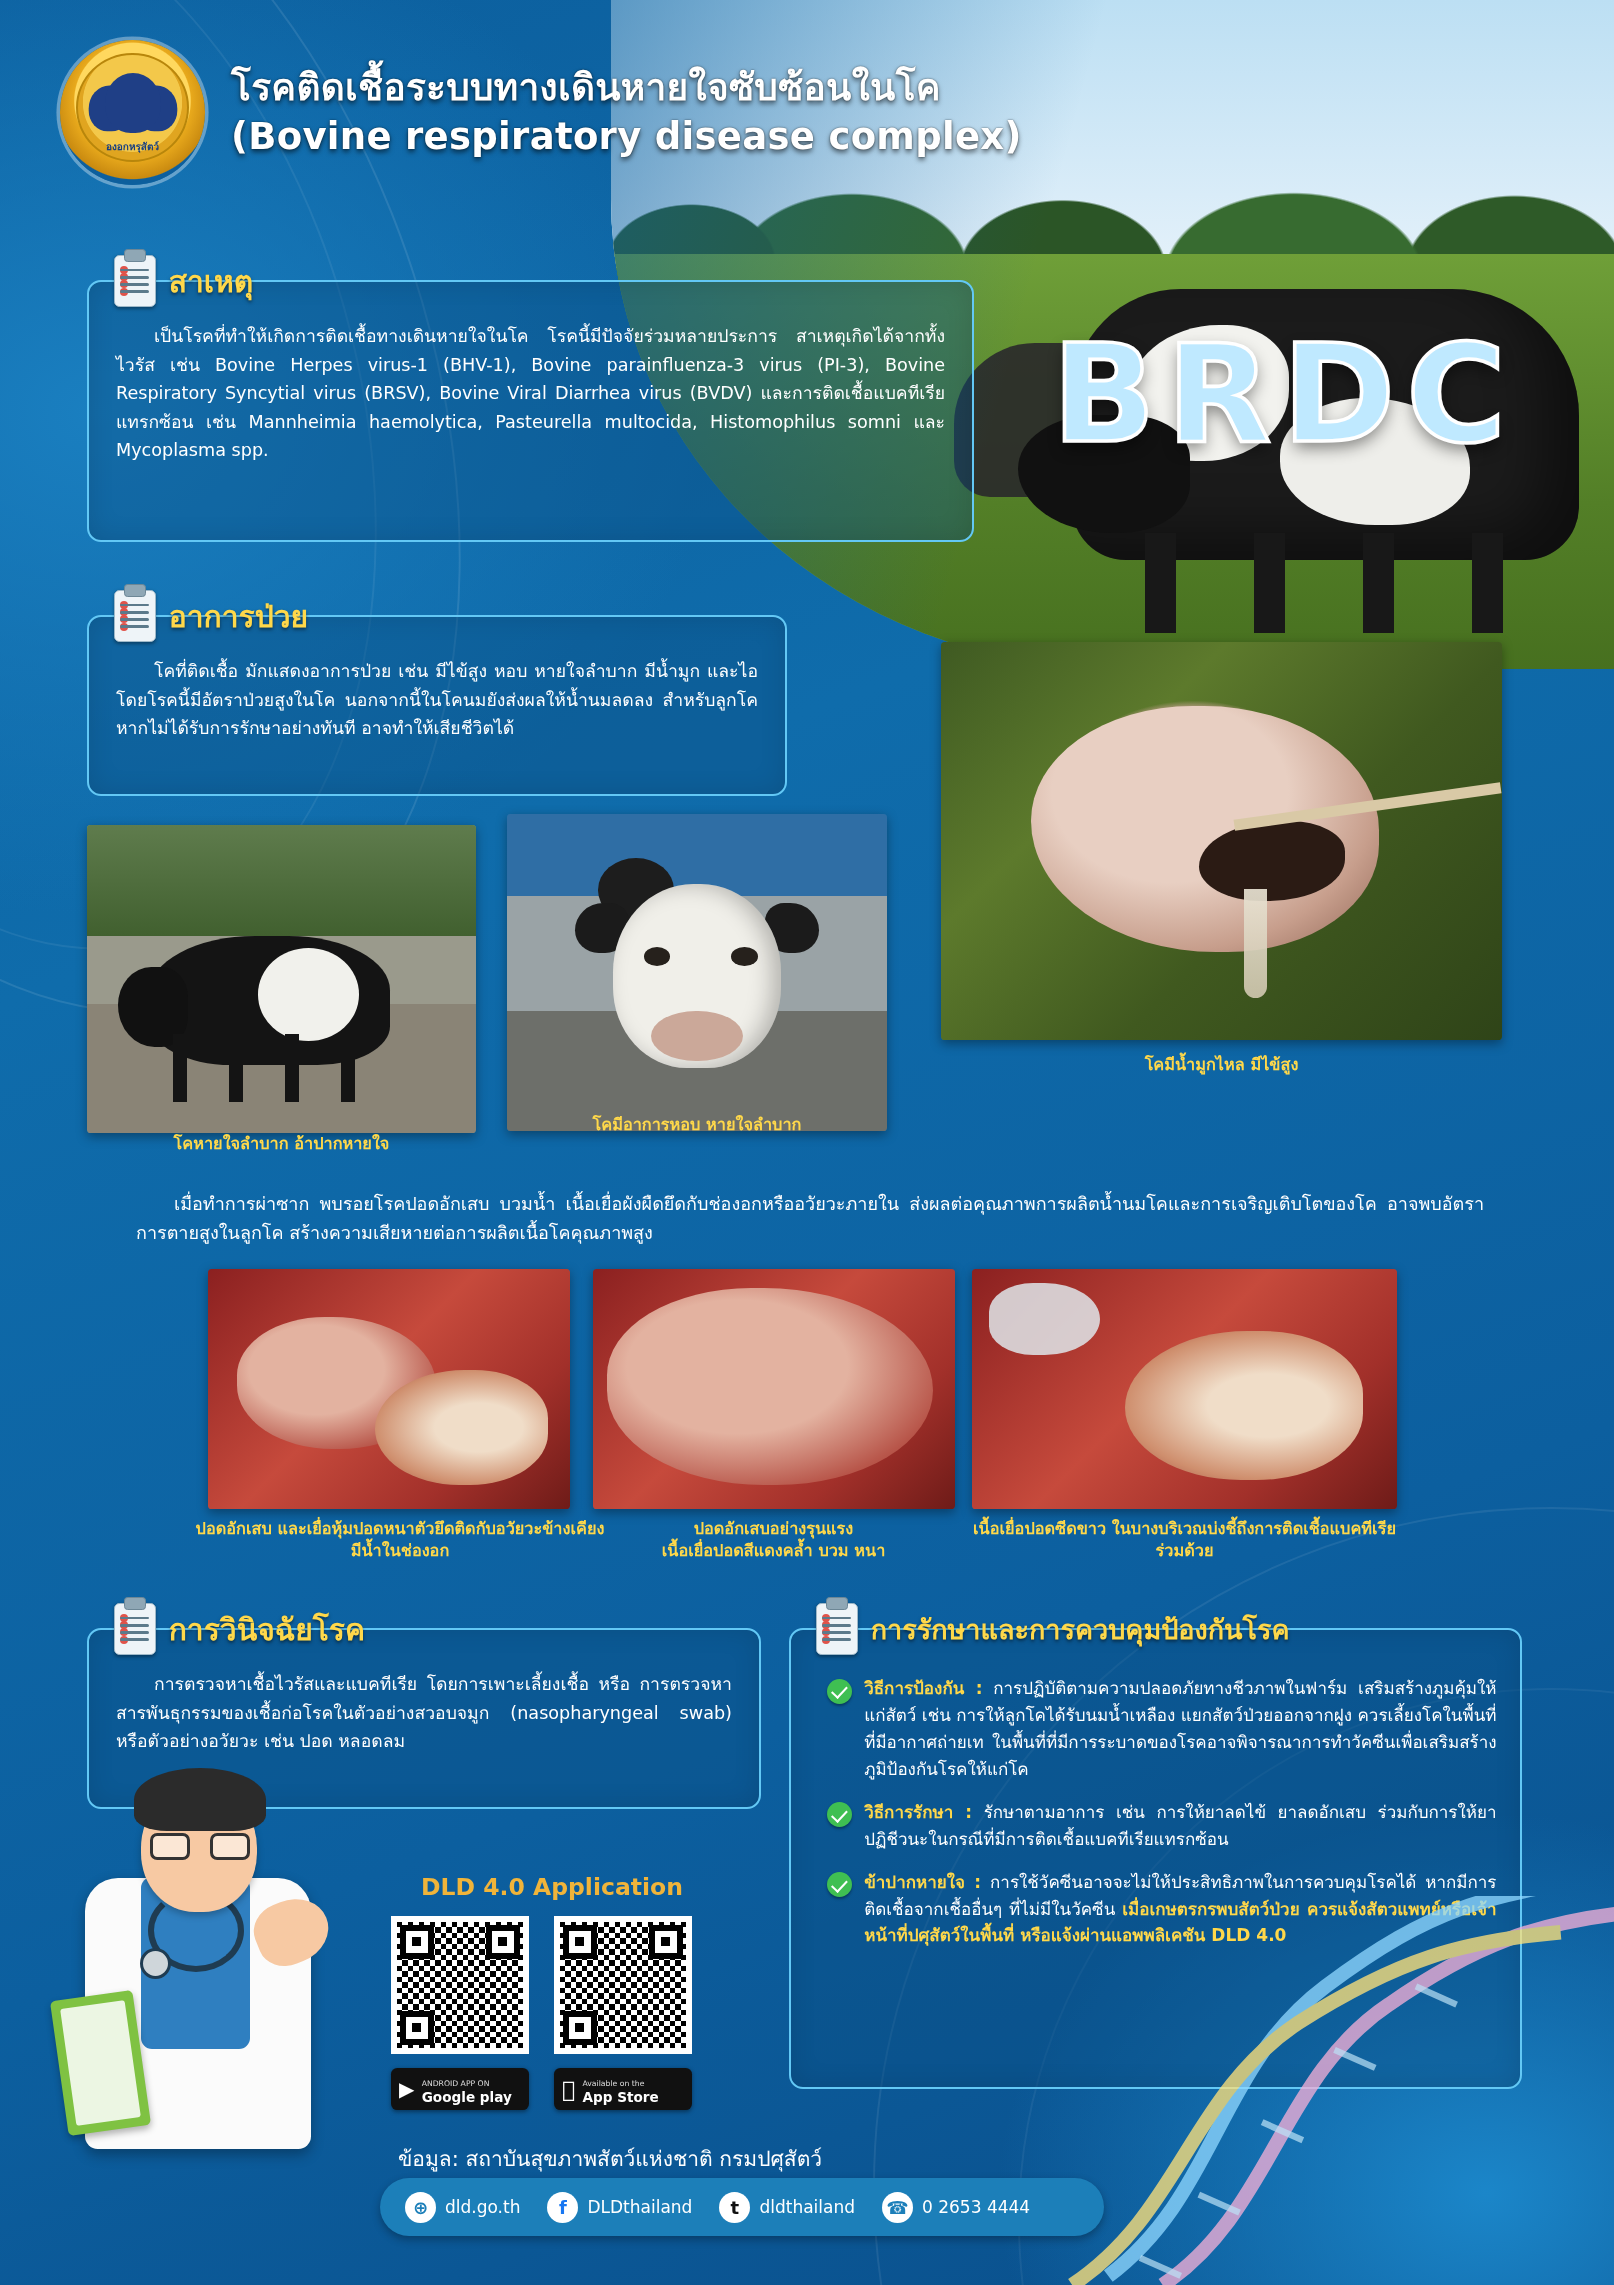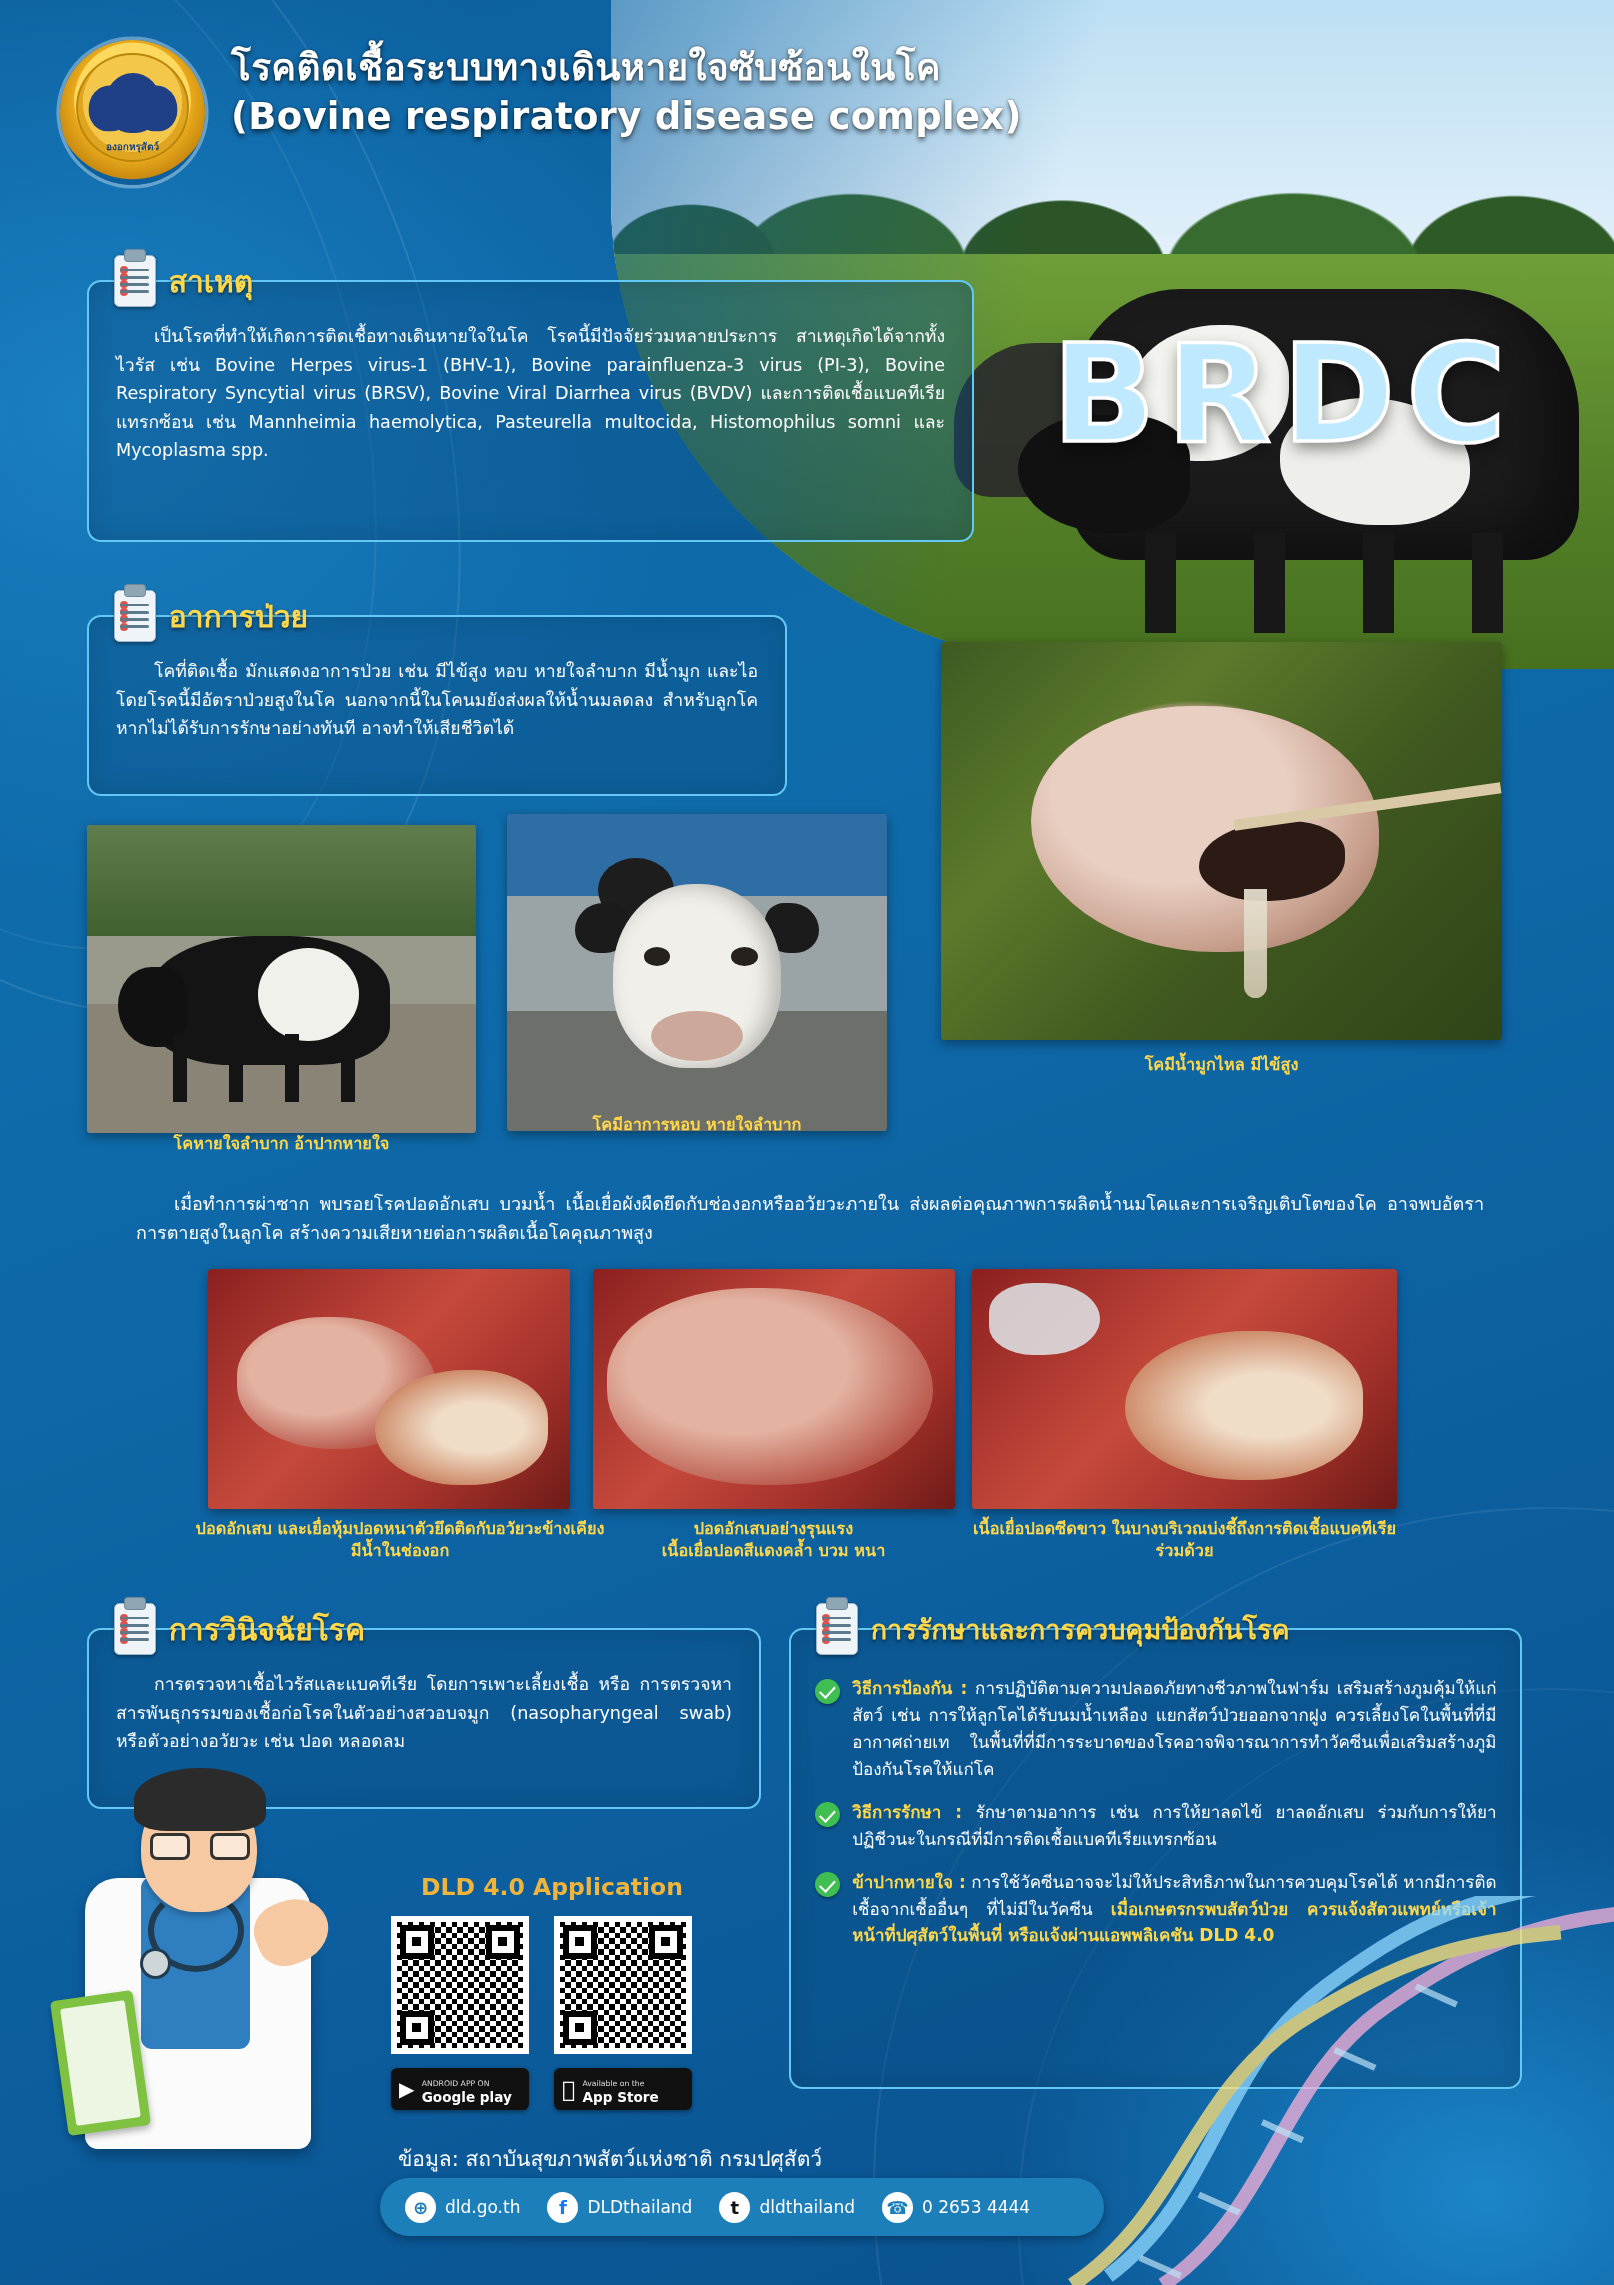--- a/index.html
+++ b/index.html
@@ -94,21 +94,21 @@
   .logo-text {
     position:absolute; left:0; right:0; bottom:5.4px; text-align:center;
     font-size:10px; color:#173f82; font-weight:bold;
   }
   .title-block { position:absolute; left:231px; top:45px; width:914px; }
   .title-1, .title-2 {
     color:#fff; font-weight:bold; letter-spacing:0.3px;
     text-shadow: 0 2.7px 5.4px rgba(0,0,0,.55), 0 0 1.8px rgba(0,0,0,.6);
     line-height:1.22;
   }
-  .title-1 { font-size:37px; }
+  .title-1 { font-size:37px;margin-top:20px; }
   .title-2 { font-size:37px; margin-top:3.6px; }
 
   .brdc {
     position:absolute; right:98px; top:315px;
     font-size:136px; font-weight:bold; letter-spacing:11px;
     color:#bfe9ff;
     -webkit-text-stroke: 3.6px #ffffff;
     text-shadow: 0 7.2px 16.3px rgba(0,0,0,.45);
   }
 
@@ -398,21 +398,21 @@
       <i class="r1"></i>
         <i class="r2"></i>
         <i class="r3"></i>
         <i class="r4"></i>
     </div>
     <div class="card-title">การวินิจฉัยโรค</div>
   </div>
   <div class="card-body"><span class="indent"></span><span>การตรวจหาเชื้อไวรัสและแบคทีเรีย โดยการเพาะเลี้ยงเชื้อ หรือ การตรวจหาสารพันธุกรรมของเชื้อก่อโรคในตัวอย่างสวอบจมูก (nasopharyngeal swab) หรือตัวอย่างอวัยวะ เช่น ปอด หลอดลม</span></div>
 </div>
 
-<div class="card" style="left:789px; top:1628px; width:733px; height:461px;">
+<div class="card" style="left:789px; top:1628px; width:733px; height:461px;padding-left:12px;">
   <div class="card-head">
     <div class="clip-icon">
       <b class="d1"></b>
         <b class="d2"></b>
         <b class="d3"></b>
         <b class="d4"></b>
       <i class="r1"></i>
         <i class="r2"></i>
         <i class="r3"></i>
         <i class="r4"></i>

